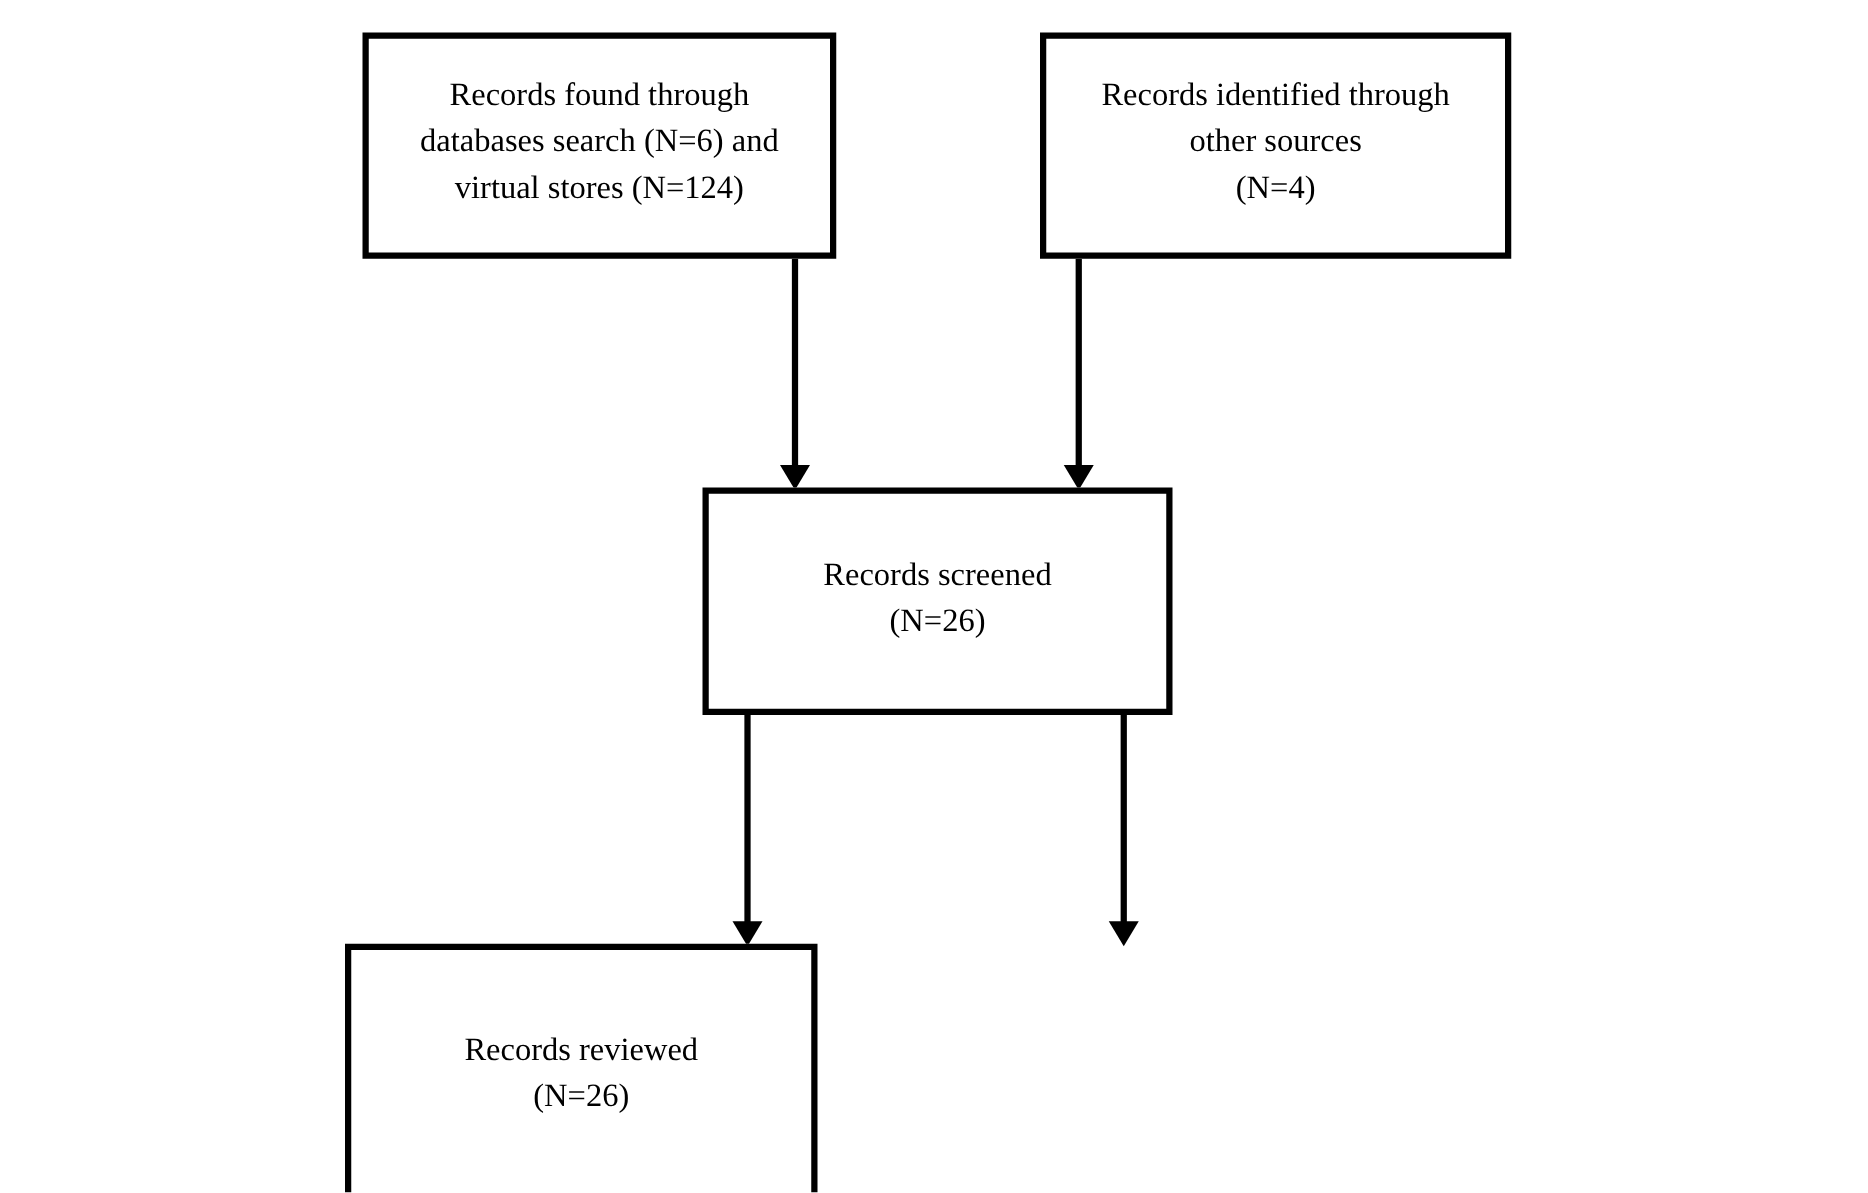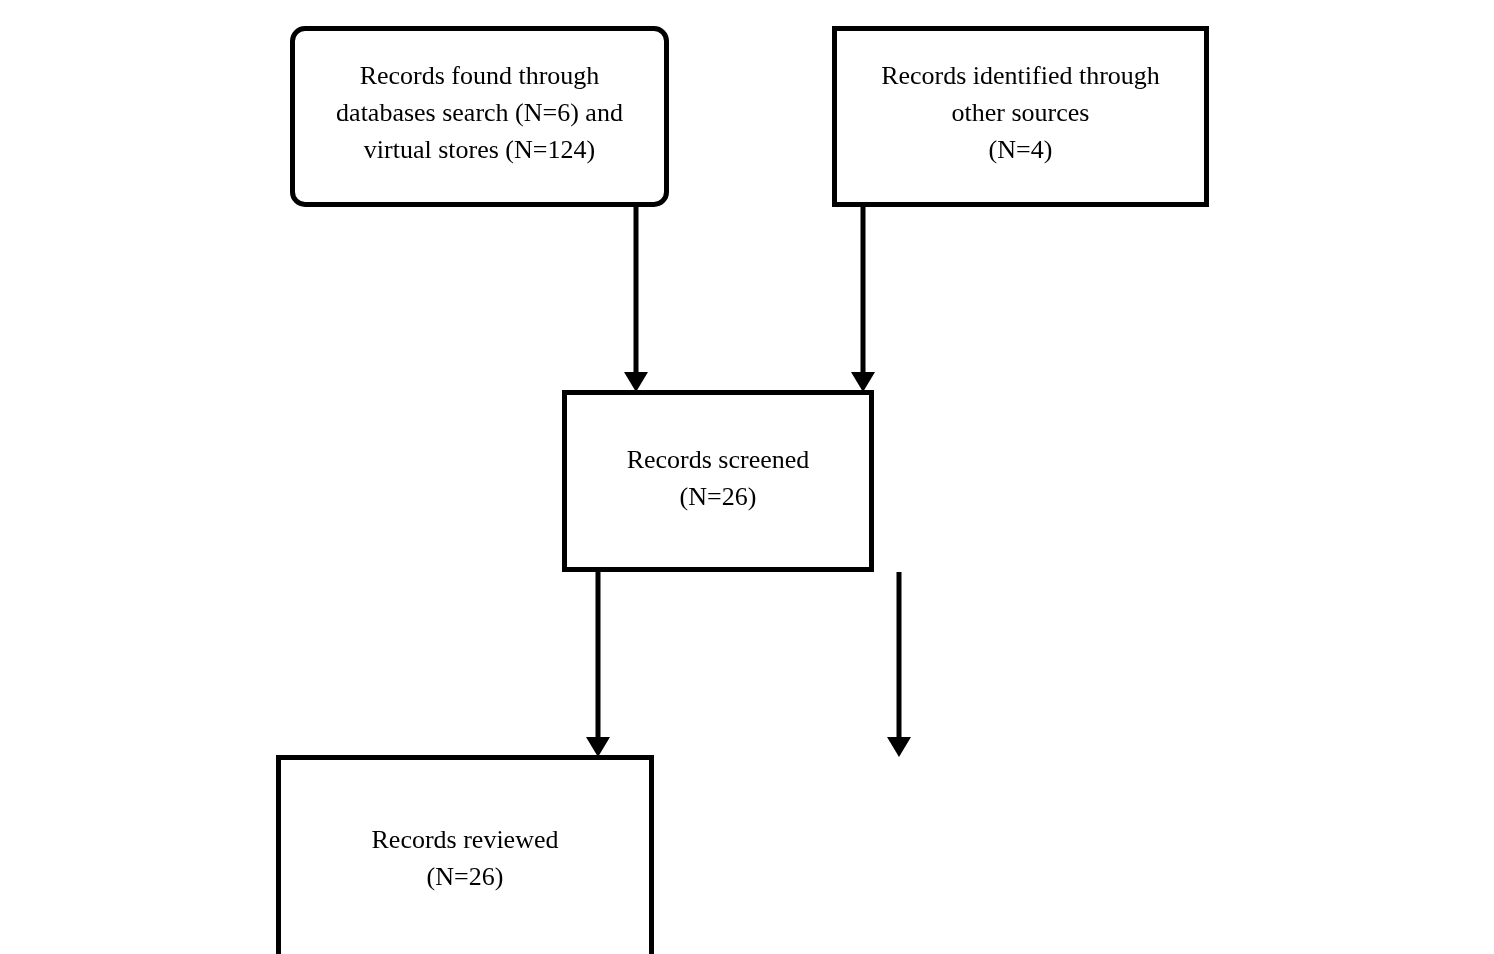--- a/index.html
+++ b/index.html
@@ -31,23 +31,23 @@
   }
   .box-text {
     font-family: "Liberation Serif", "DejaVu Serif", serif;
     font-size: 26px;
     line-height: 1.42;
     color: #000000;
     padding: 0 12px;
     white-space: pre-line;
   }
   
-  #box-databases  { left: 290px; top: 26px;  width: 379px; height: 181px; border-radius: 15px; }
+  #box-databases  { left: 290px; top: 26px;  width: 379px; height: 181px; }
   #box-other      { left: 832px; top: 26px;  width: 377px; height: 181px; }
-  #box-screened   { left: 562px; top: 390px; width: 312px; height: 182px; }
+  #box-screened   { left: 562px; top: 390px; width: 376px; height: 182px; }
   #box-reviewed   { left: 276px; top: 755px; width: 378px; height: 211px; }
   #box-excluded   { left: 846px; top: 755px; width: 378px; height: 180px; }
 
   #box-databases .box-text,
   #box-other .box-text { margin-top: -6px; }
   #box-screened .box-text,
   #box-reviewed .box-text,
   #box-excluded .box-text { margin-top: -4px; }
 
   

